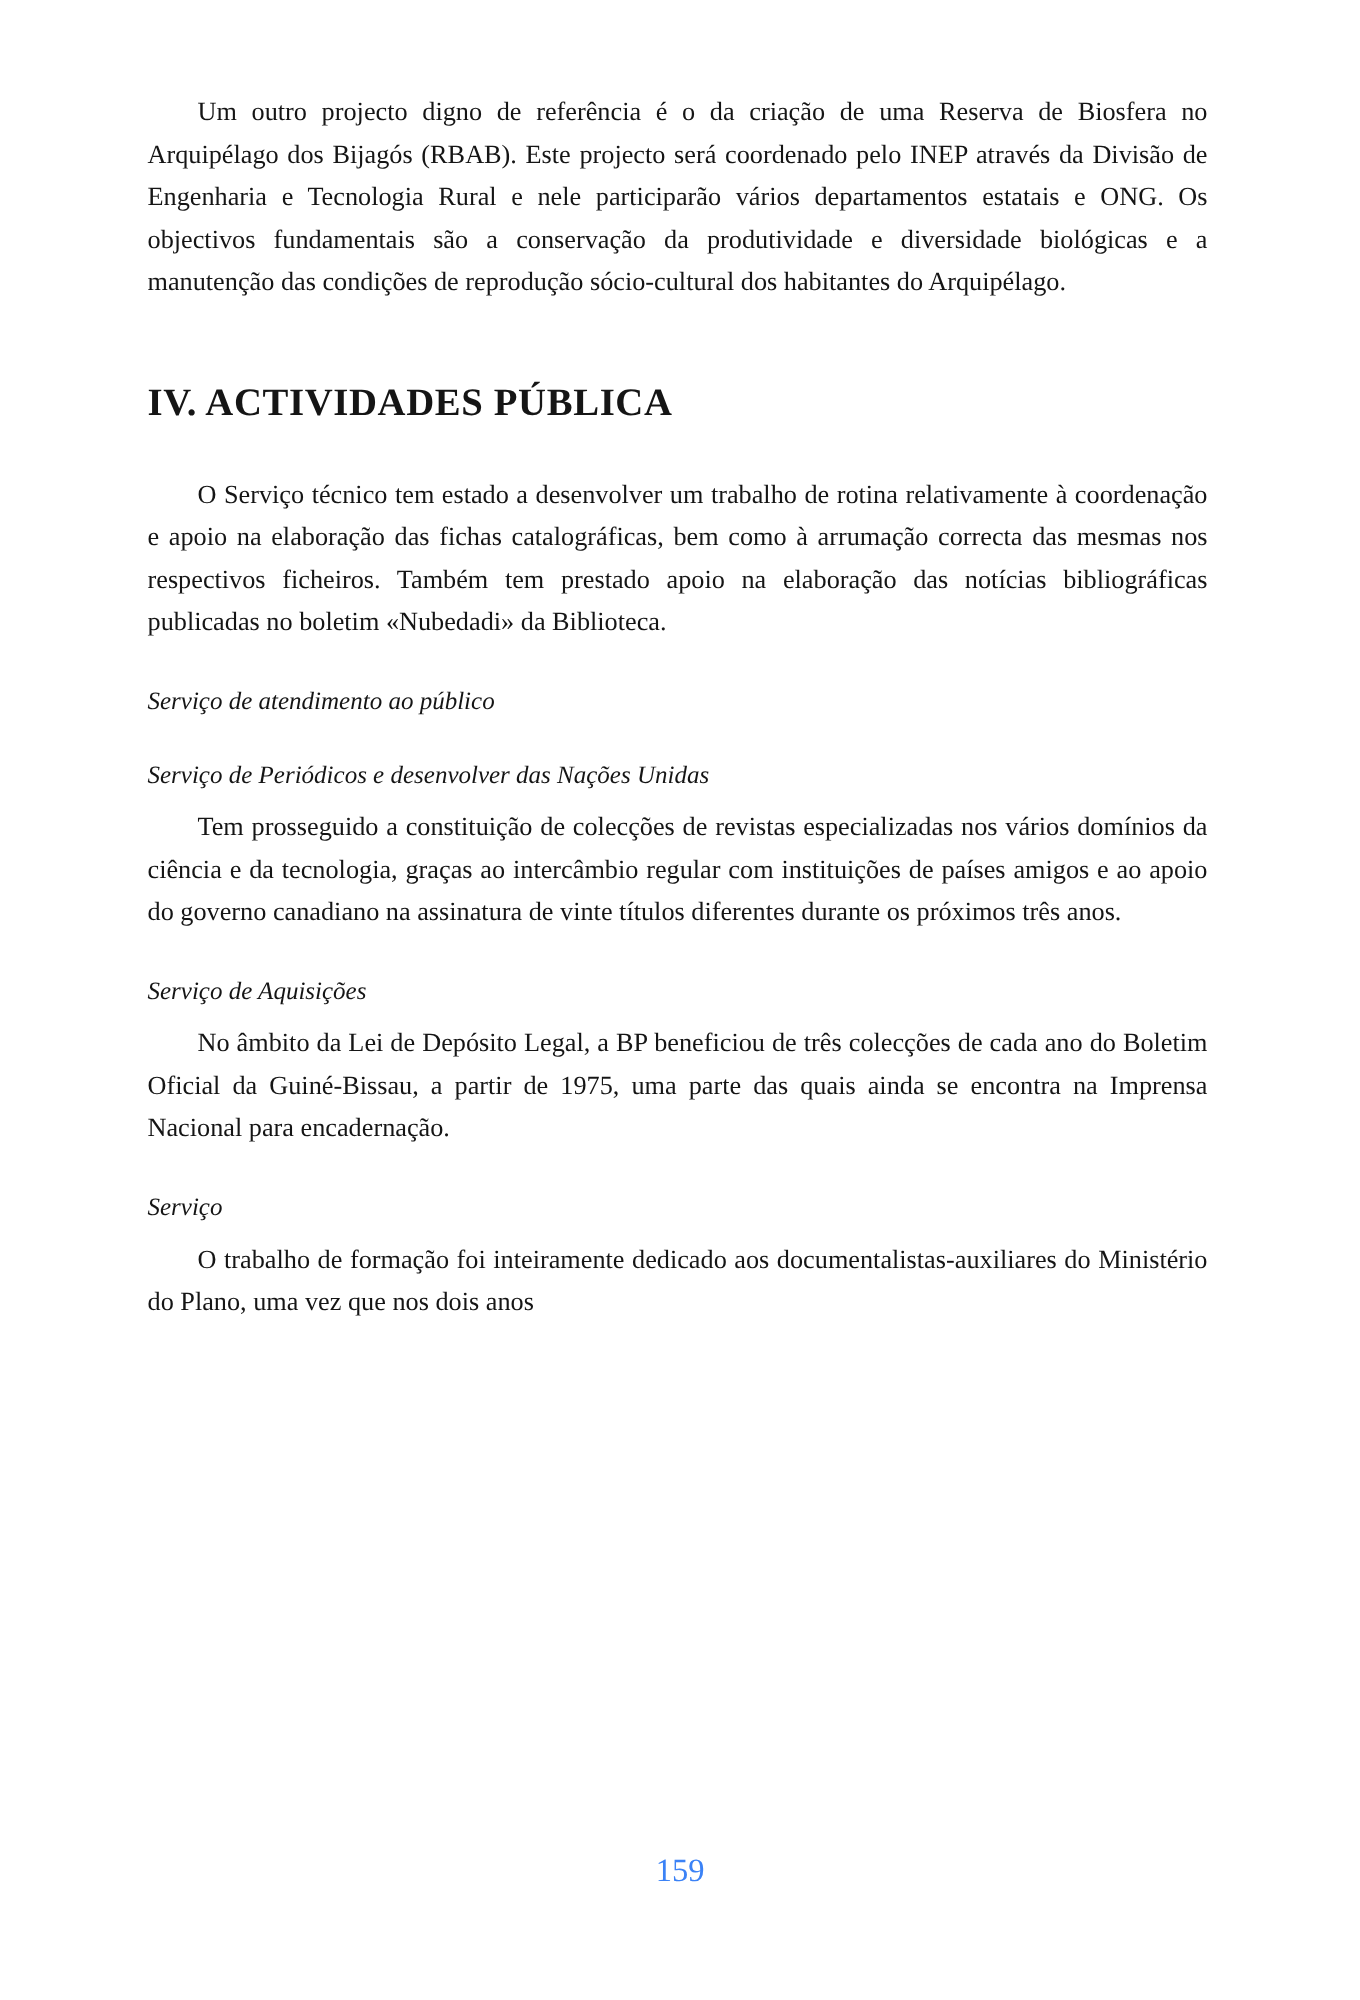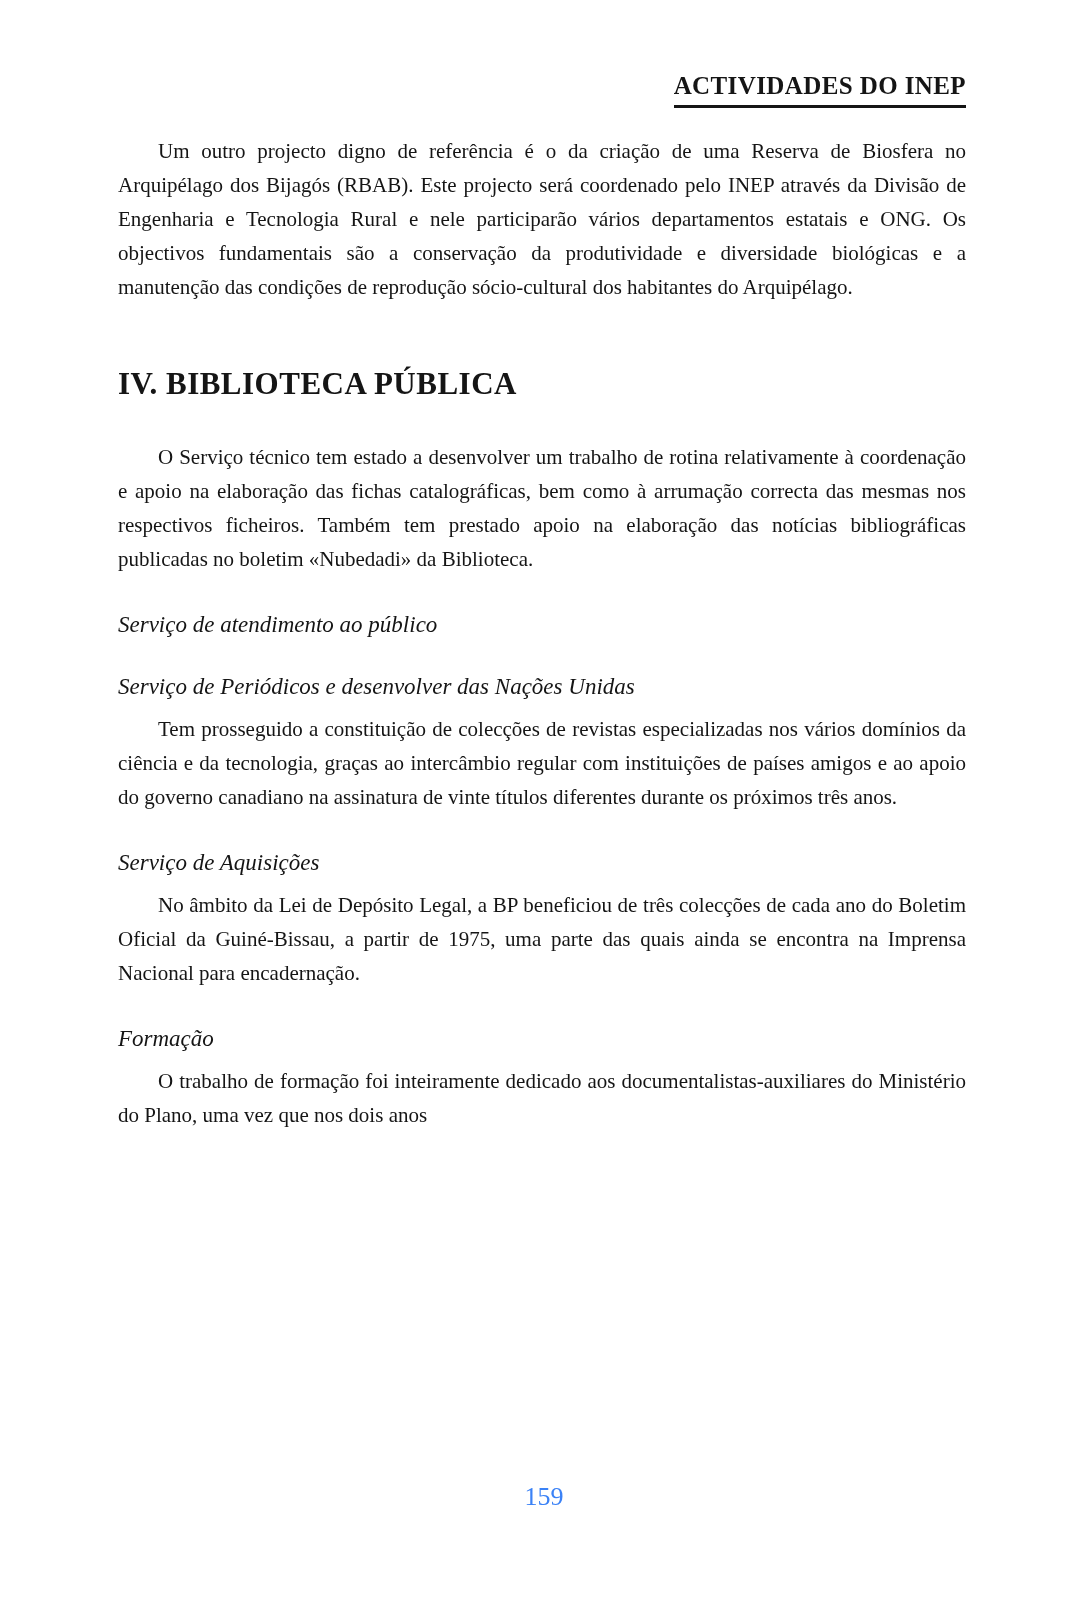--- a/index.html
+++ b/index.html
@@ -38,21 +38,21 @@
     text-indent: 40px;
   }
   h2.section-heading {
     font-size: 31px;
     font-weight: bold;
     letter-spacing: 0.5px;
     margin-top: 62px;
     margin-bottom: 38px;
   }
   h3.subsection-title {
-    font-size: 23px;
+    font-size: 20px;
     font-style: italic;
     font-weight: normal;
     margin-top: 36px;
     margin-bottom: 12px;
   }
   .after-heading { margin-top: 0; }
   .page-number {
     position: absolute;
     bottom: 88px;
     left: 0;
@@ -60,36 +60,33 @@
     text-align: center;
     font-size: 26px;
     color: #3b82f6;
   }
 </style>
 </head>
 <body>
 
 <div class="page">
 
-  <div class="running-header">
-    <span class="header-text">ACTIVIDADES DO INEP</span>
-  </div>
 
   <p class="body-par">Um outro projecto digno de referência é o da criação de uma Reserva de Biosfera no Arquipélago dos Bijagós (RBAB). Este projecto será coordenado pelo INEP através da Divisão de Engenharia e Tecnologia Rural e nele participarão vários departamentos estatais e ONG. Os objectivos fundamentais são a conservação da produtividade e diversidade biológicas e a manutenção das condições de reprodução sócio-cultural dos habitantes do Arquipélago.</p>
 
-  <h2 class="section-heading">IV. BIBLIOTECA PÚBLICA</h2>
+  <h2 class="section-heading">IV. ACTIVIDADES PÚBLICA</h2>
 
   <p class="body-par after-heading">O Serviço técnico tem estado a desenvolver um trabalho de rotina relativamente à coordenação e apoio na elaboração das fichas catalográficas, bem como à arrumação correcta das mesmas nos respectivos ficheiros. Também tem prestado apoio na elaboração das notícias bibliográficas publicadas no boletim «Nubedadi» da Biblioteca.</p>
 
   <h3 class="subsection-title">Serviço de atendimento ao público</h3>
 
   <h3 class="subsection-title">Serviço de Periódicos e desenvolver das Nações Unidas</h3>
   <p class="body-par">Tem prosseguido a constituição de colecções de revistas especializadas nos vários domínios da ciência e da tecnologia, graças ao intercâmbio regular com instituições de países amigos e ao apoio do governo canadiano na assinatura de vinte títulos diferentes durante os próximos três anos.</p>
 
   <h3 class="subsection-title">Serviço de Aquisições</h3>
   <p class="body-par">No âmbito da Lei de Depósito Legal, a BP beneficiou de três colecções de cada ano do Boletim Oficial da Guiné-Bissau, a partir de 1975, uma parte das quais ainda se encontra na Imprensa Nacional para encadernação.</p>
 
-  <h3 class="subsection-title">Formação</h3>
+  <h3 class="subsection-title">Serviço</h3>
   <p class="body-par">O trabalho de formação foi inteiramente dedicado aos documentalistas-auxiliares do Ministério do Plano, uma vez que nos dois anos</p>
 
 </div>
 
 <div class="page-number">159</div>
 
 </body></html>

